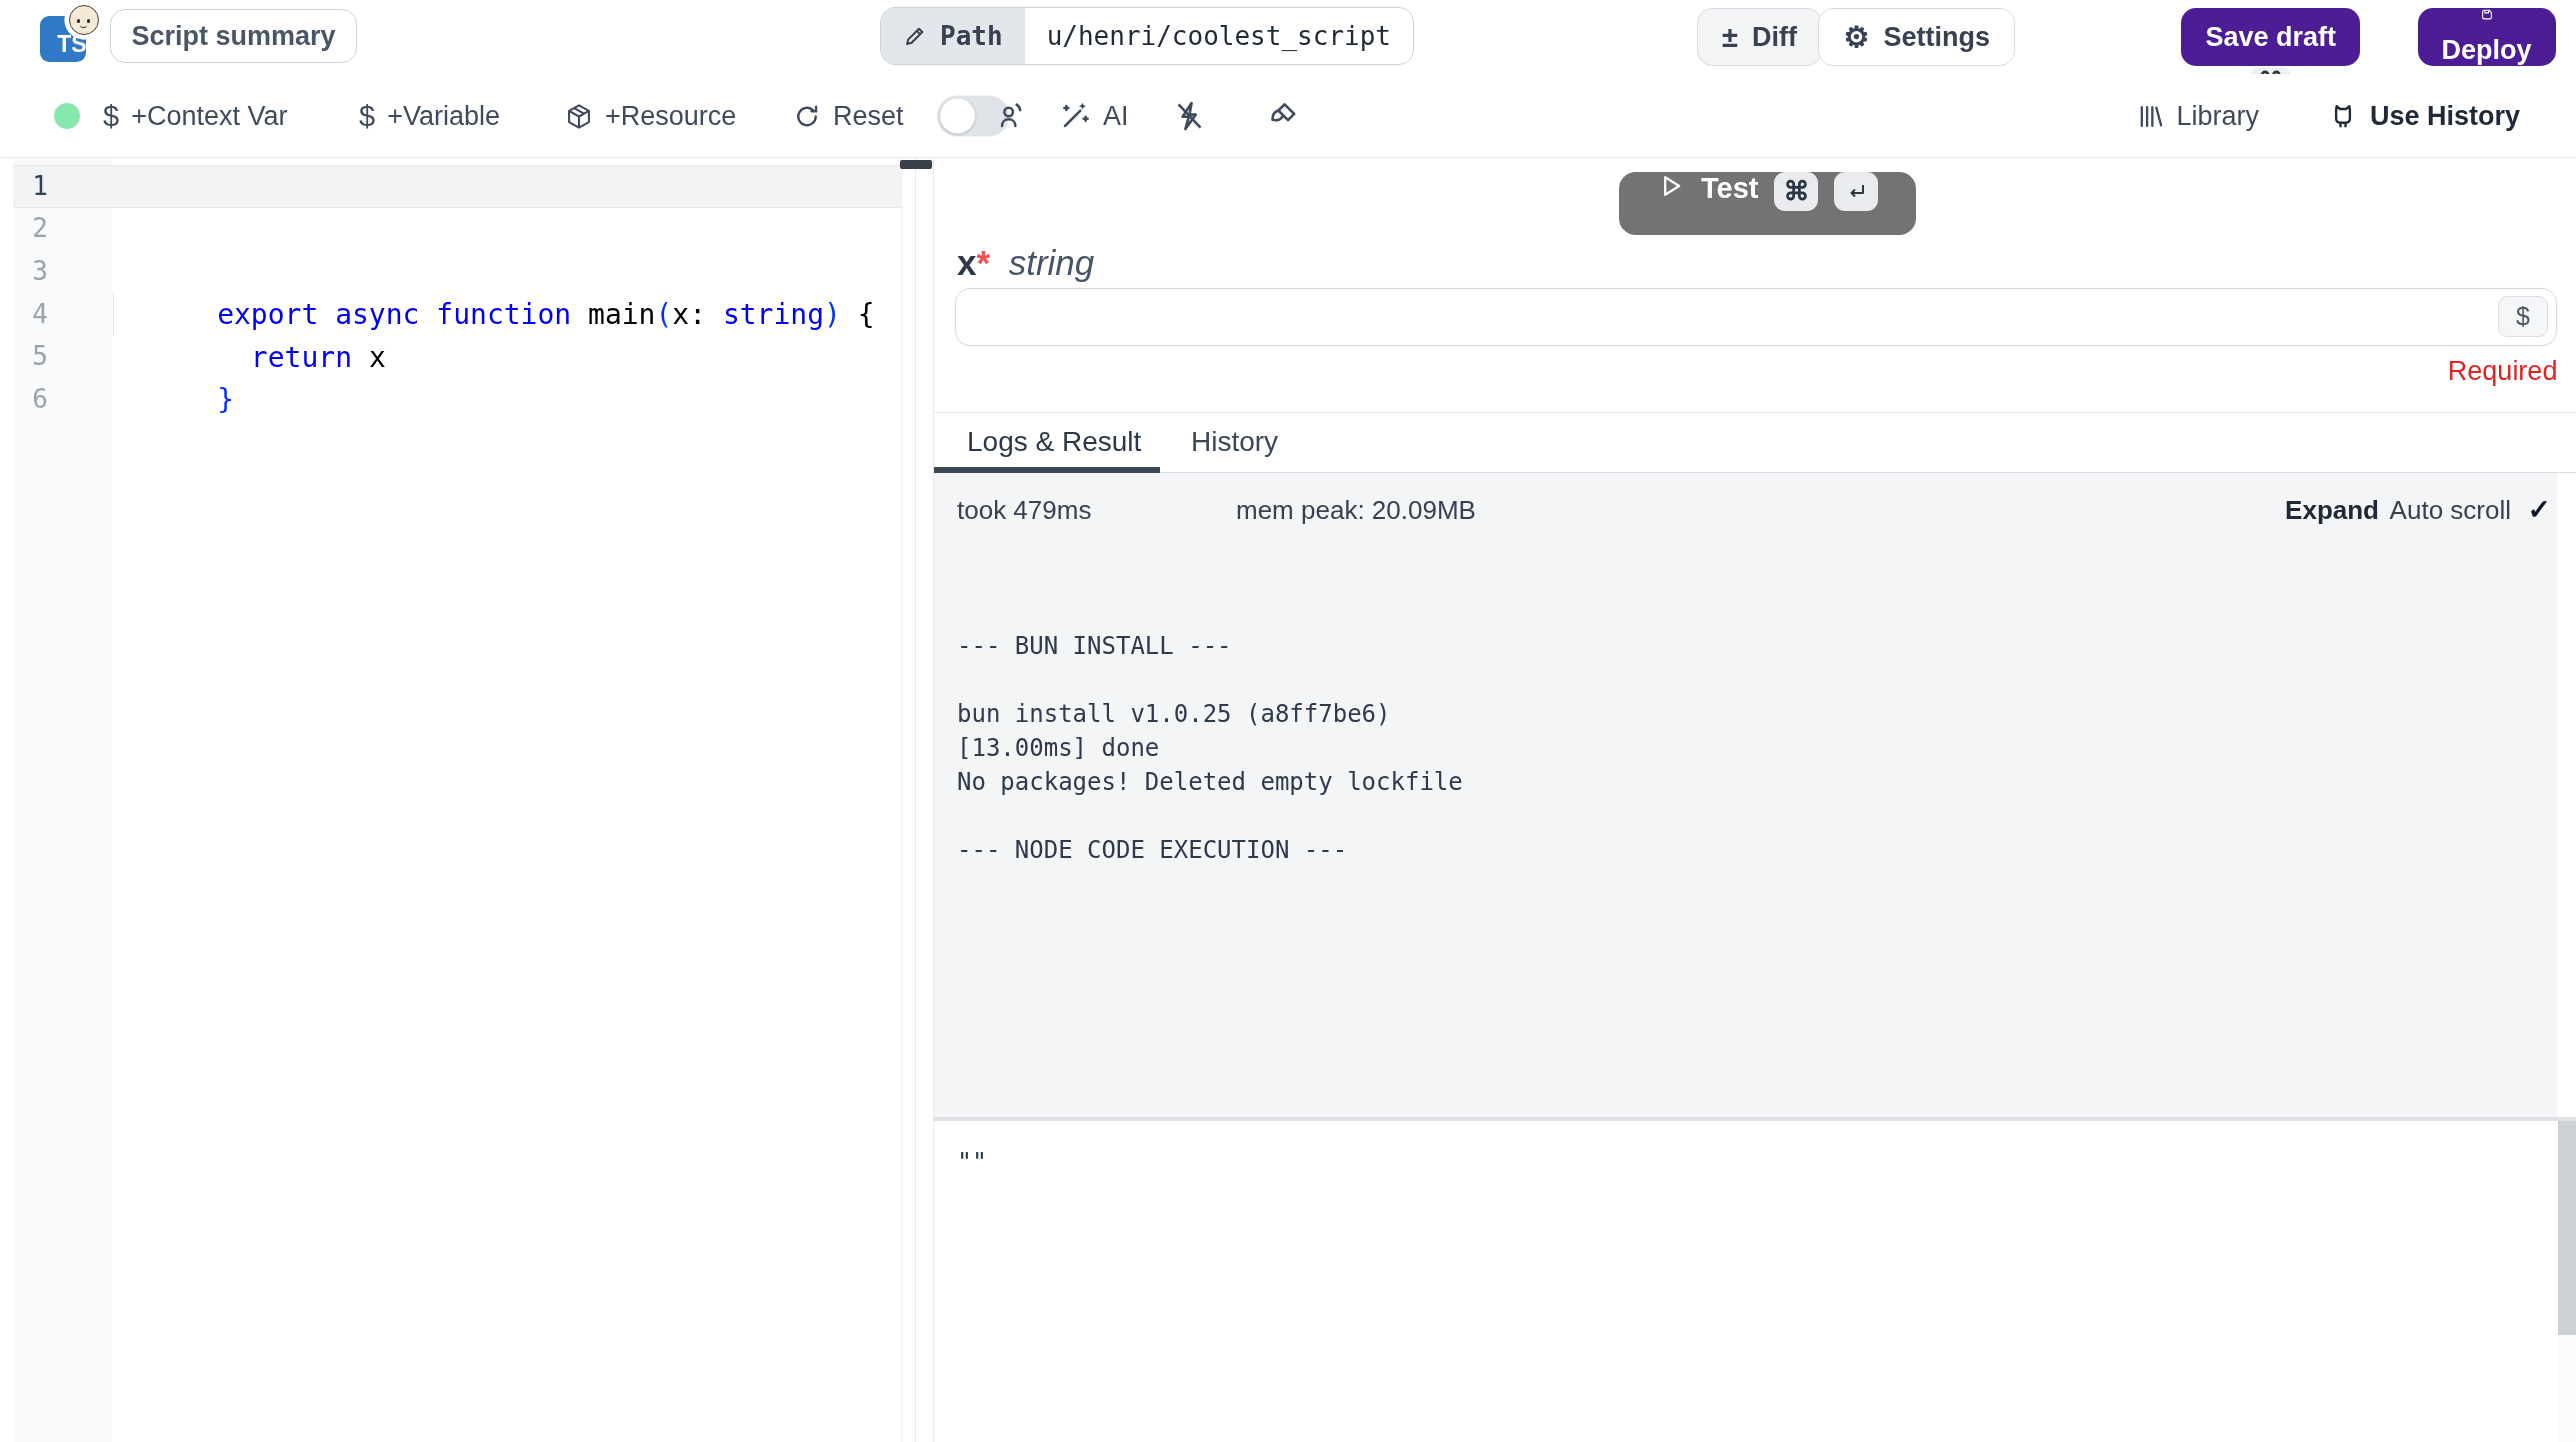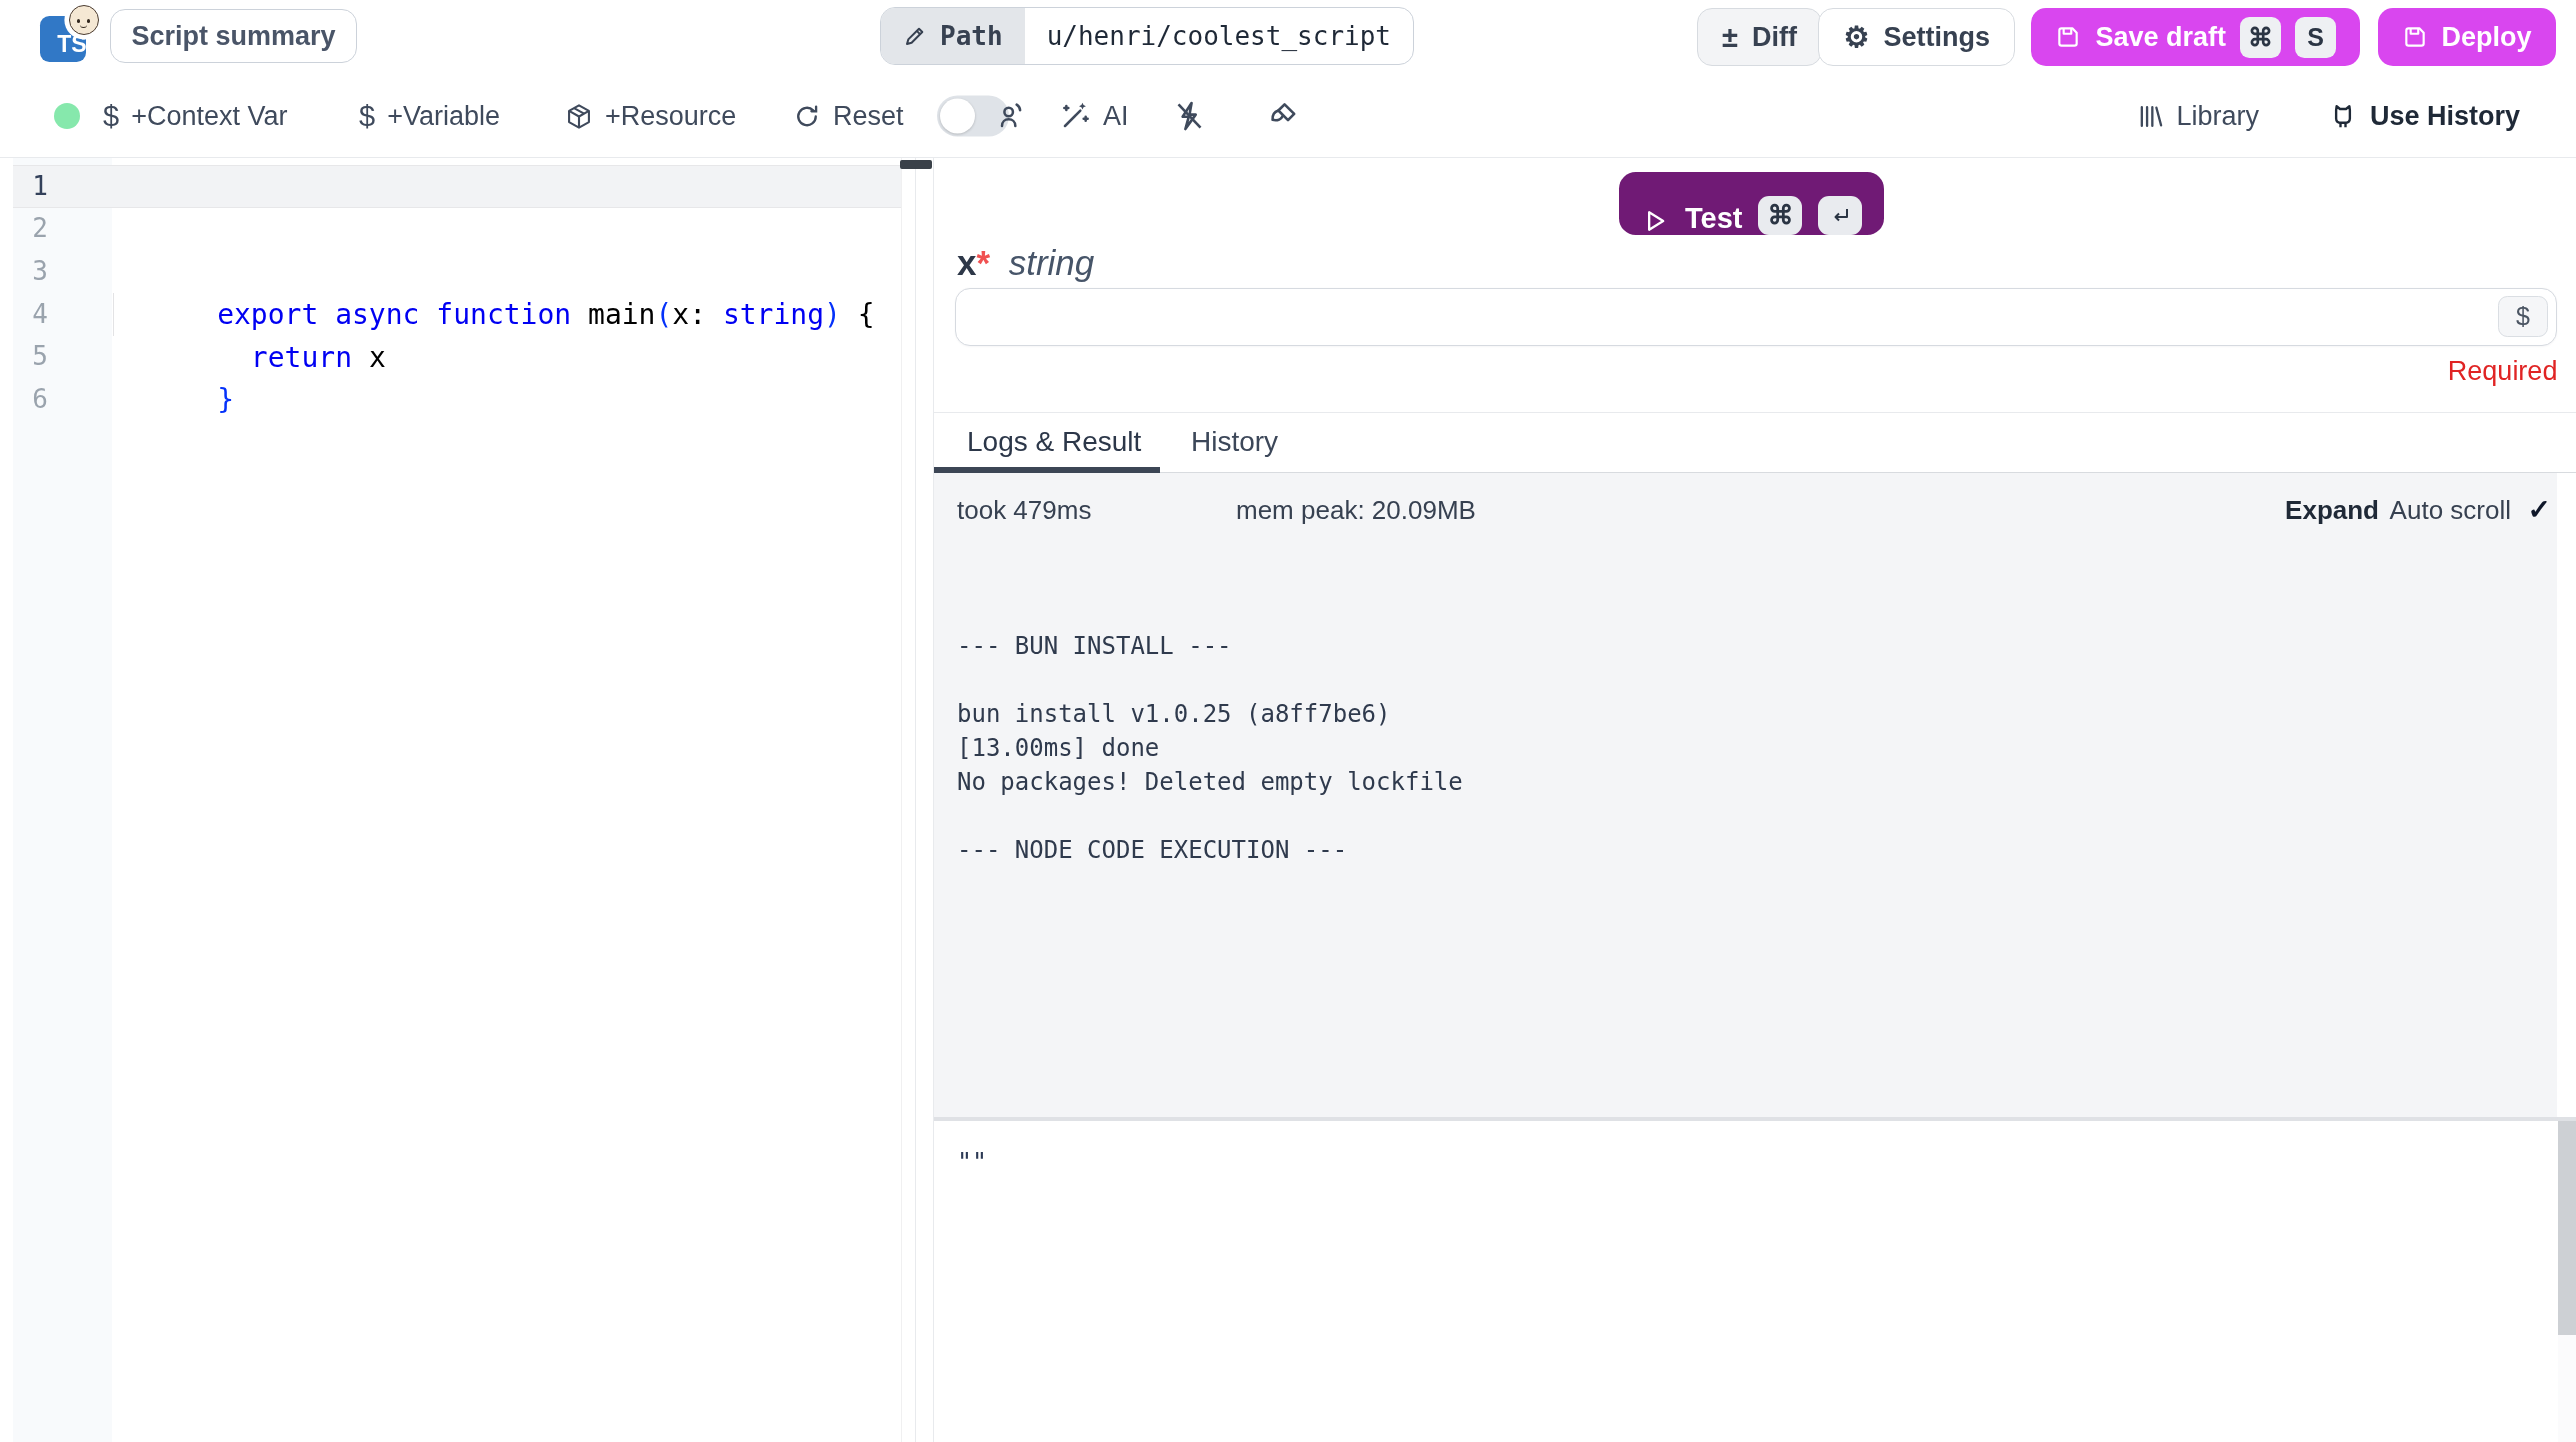--- a/index.html
+++ b/index.html
@@ -21,21 +21,21 @@
   .pathgrp{position:absolute;left:880px;top:7.4px;height:58px;border:1.9px solid #ccd2da;border-radius:15px;
            display:flex;overflow:hidden;background:#fff;box-sizing:border-box;}
   .pathgrp .seg-l{background:#e3e6ea;display:flex;align-items:center;gap:13px;padding:0 22px;
                   font-family:"DejaVu Sans Mono",monospace;font-weight:700;font-size:26px;color:#374151;}
   .pathgrp .seg-r{display:flex;align-items:center;padding:0 22px;font-family:"DejaVu Sans Mono",monospace;
                   font-size:26px;color:#1f2937;}
   .tb-btn{position:absolute;top:8.4px;height:58px;border-radius:15px;display:flex;align-items:center;gap:14px;
           padding:0 24px;font-size:27px;font-weight:600;color:#374151;box-sizing:border-box;cursor:default;}
   .btn-light{background:#f3f4f6;border:1.9px solid #d7dbe0;}
   .btn-outline{background:#fff;border:1.9px solid #d7dbe0;}
-  .btn-primary{background:#d946ef;color:#fff;border:none;}
+  .btn-primary{background:#4c1d95;color:#fff;border:none;flex-direction:column;}
   .kbd{background:#eef0f3;color:#2b3544;border-radius:9.3px;height:41px;min-width:41px;padding:0 7.4px;
        display:flex;align-items:center;justify-content:center;font-size:25px;font-weight:600;box-sizing:border-box;}
   .glyph{font-size:29px;line-height:1;}
   
   .toolbar{position:absolute;left:0;top:74px;right:0;height:84px;border-bottom:1.9px solid #e8eaed;background:#fff;box-sizing:border-box;}
   .tb-item{position:absolute;top:42px;transform:translateY(-50%);display:flex;align-items:center;gap:12px;
            font-size:27px;color:#3f4a5c;white-space:nowrap;}
   .dot{position:absolute;left:54px;top:42px;transform:translateY(-50%);width:26px;height:26px;border-radius:50%;background:#86e8ac;}
   .dollar{font-size:29px;color:#3f4a5c;}
   .toggle{width:72px;height:41px;border-radius:20.4px;background:#dfe3e8;position:relative;}
@@ -50,22 +50,22 @@
   .lnum.active{color:#33405a;}
   .codeline{position:absolute;left:116px;font-family:"DejaVu Sans Mono",monospace;font-size:28px;line-height:43px;white-space:pre;color:#000;}
   .c-com{color:#008000;} .c-kw{color:#0000f2;} .c-par{color:#0431fa;} .c-pl{color:#000;}
   .indent-guide{position:absolute;left:113px;top:135px;height:43px;width:0;border-left:1.9px solid #e3e3e5;}
   .ed-track{position:absolute;left:901px;top:0;bottom:0;width:0.9px;background:#f0f0f1;}
   
   .split{position:absolute;left:915px;top:158px;width:18.6px;bottom:0;background:#fff;border-left:1.9px solid #e8eaed;border-right:1.9px solid #e8eaed;box-sizing:border-box;}
   .split-handle{position:absolute;left:900px;top:160px;width:32px;height:9.3px;background:#3a4149;border-radius:1.9px;z-index:6;}
   
   .rpanel{position:absolute;left:934px;top:158px;right:0;bottom:0;background:#fff;}
-  .test-btn{position:absolute;left:685px;top:14px;height:63px;border-radius:16.7px;background:#701a75;color:#fff;
-            display:flex;align-items:flex-end;gap:16px;padding:0 22px;box-sizing:border-box;}
+  .test-btn{position:absolute;left:685px;top:14px;height:63px;border-radius:16.7px;background:#737373;color:#fff;
+            display:flex;align-items:flex-start;gap:16px;padding:0 38px;box-sizing:border-box;}
   .test-btn .lbl{font-size:29px;font-weight:700;}
   .test-kbd{background:#e9ebef;color:#2b3544;border-radius:11px;height:39px;min-width:44px;display:flex;
             align-items:center;justify-content:center;font-size:26px;font-weight:600;}
   .arg-label{position:absolute;left:23px;top:85px;font-size:35px;}
   .arg-label .nm{font-weight:700;color:#2d3748;}
   .arg-label .st{color:#f05252;font-weight:700;}
   .arg-label .tp{font-style:italic;color:#475569;margin-left:18.6px;}
   .arg-input{position:absolute;left:21.4px;top:130px;right:18.6px;height:58px;border:1.9px solid #d6dae0;border-radius:15px;
              background:#fff;box-sizing:border-box;box-shadow:0 0.9px 1.9px rgba(27,36,44,.04);}
   .dollar-btn{position:absolute;right:8.4px;top:6.5px;width:50px;height:41px;background:#f5f6f8;border:1.9px solid #dadee3;

